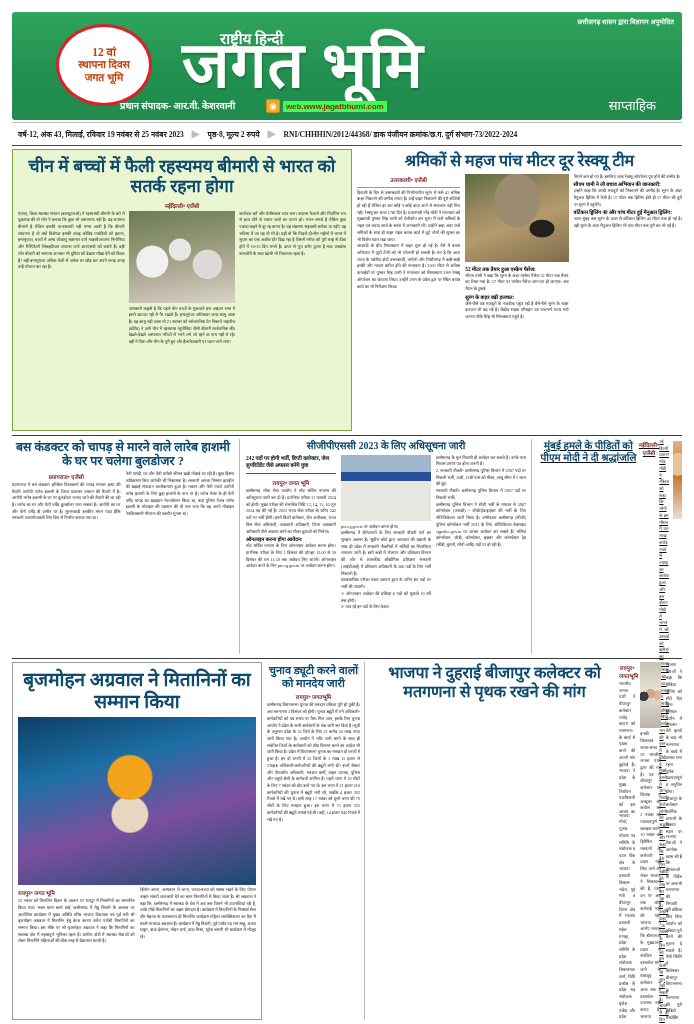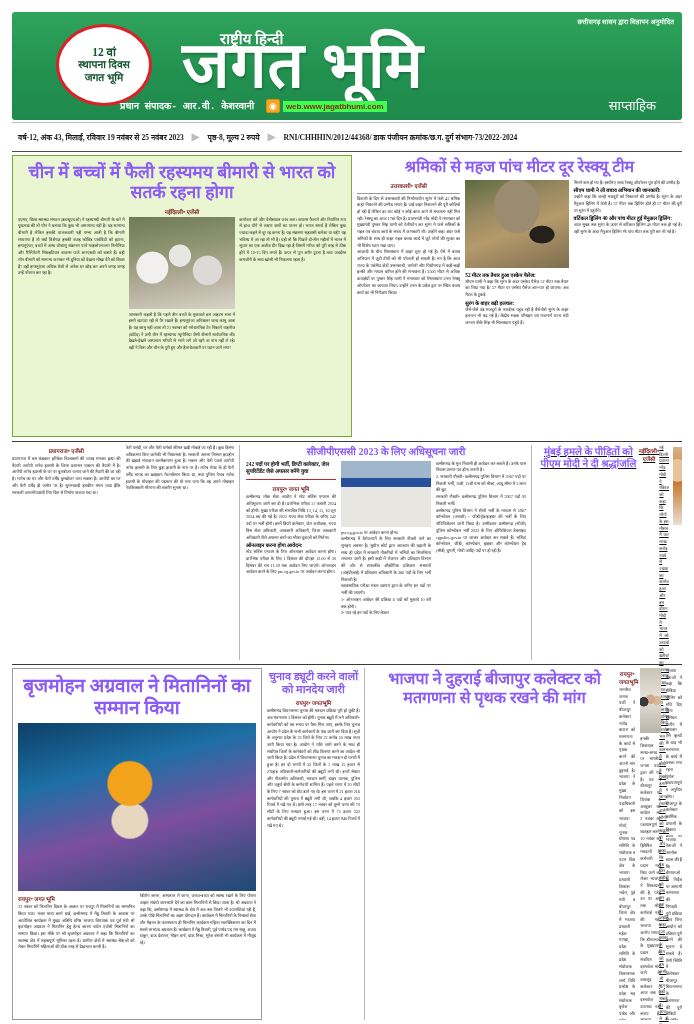--- a/index.html
+++ b/index.html
@@ -41,30 +41,30 @@
     color:#ffffff; letter-spacing:1px;
     font-family:"Liberation Serif", serif;
     text-shadow:1px 2px 2px rgba(0,0,0,.22);
     white-space:nowrap;
   }
   .mh-badge {
     position:absolute; left:44px; top:12px;
     width:96px; height:82px; border-radius:50%;
     background:#ffffff; border:3px solid #d8232a;
     display:flex; flex-direction:column; align-items:center; justify-content:center;
-    color:#14532d; font-family:"Liberation Serif", serif; font-weight:700;
+    color:#c2410c; font-family:"Liberation Serif", serif; font-weight:700;
     line-height:1.22; text-align:center;
   }
   .mh-badge span { font-size:10.5px; display:block; }
   .mh-badge span.big { font-size:11.5px; }
 
   .mh-editor {
     position:absolute; left:108px; bottom:8px;
     font-size:9.5px; color:#ffffff; font-weight:700;
-    font-family:Liberation Mono, monospace;
+    font-family:Liberation Serif, serif;
   }
   .mh-weblink {
     position:absolute; left:254px; bottom:7px;
     display:flex; align-items:center; gap:3px;
   }
   .mh-webicon {
     width:14px; height:14px; background:#f5a623; border:1px solid #d88f10;
     border-radius:2px; display:flex; align-items:center; justify-content:center;
     font-size:9px; color:#fff;
   }
@@ -76,38 +76,38 @@
   .mh-periodicity {
     position:absolute; right:26px; bottom:6px;
     font-size:13px; color:#ffffff; font-weight:400;
     font-family:"Liberation Serif", serif;
     text-align:center;
   }
 
   
   .infobar {
     margin:2px 4px 0 4px;
-    height:30px;
+    height:24px;
     border-top:1px solid #bdbdbd;
     border-bottom:1.6px solid #4a4a4a;
     display:flex; align-items:center;
     font-family:"Liberation Serif", serif;
     font-size:7.6px; font-weight:700; color:#1a1a1a;
     padding:0 6px;
   }
   .ib-item { white-space:nowrap; }
   .ib-arrow { color:#bdbdbd; font-size:10px; margin:0 8px; line-height:1; }
   .ib-1 { flex:0 0 auto; }
   .ib-2 { flex:0 0 auto; }
   .ib-3 { flex:0 0 auto; }
 
   
   .hl {
     font-family:"Liberation Serif", serif;
-    font-weight:700; color:#8b5cf6;
+    font-weight:700; color:#0c4a6e;
     text-align:center; line-height:1.16;
   }
   .byline {
     font-family:"Liberation Serif", serif;
     font-size:5.6px; font-weight:700; text-align:center;
     color:#7a1d1d; padding:2px 0 1px 0;
   }
   .body-col {
     font-family:"Liberation Serif", serif;
     font-size:4.15px; line-height:1.62;
@@ -304,20 +304,21 @@
         </div>
       </div>
     </div>
   </div>
 
   <div class="divider"></div>
 
   <div class="sec2">
 
     <div class="story-bus">
+      <div class="hl">बस कंडक्टर को चापड़ से मारने वाले लारेब हाशमी के घर पर चलेगा बुलडोजर ?</div>
       <div style="display:flex; gap:5px; flex:1; min-height:0;">
         <div style="flex:1; min-width:0; display:flex; flex-direction:column;">
           <div class="byline">प्रयागराज॰ एजेंसी</div>
           <div class="body-col">प्रयागराज में बस कंडक्टर हरिकेश विश्वकर्मा की चापड़ मारकर हत्या की तैयारी आरोपी लारेब हाशमी के जिला प्रशासन एक्शन की तैयारी में है। आरोपी लारेब हाशमी के घर पर बुलडोजर चलाए जाने की तैयारी की जा रही है। लारेब का घर और फेरी धर्मेंद्र बुलडोजर चला सकता है। आरोपी का घर और फेरी धर्मेंद्र ही जमीन पर है। सुलभवादी इमकीन मंगल पाया हैकि सरकारी आलमोधावंशी लिए बिल से निर्माण कराया गया था।</div>
         </div>
         <div style="flex:1; min-width:0;">
           <div class="body-col">फेरी पसंदी, घर और फेरी धर्मको कीमत खड़ी मोबाई जा रही है। कुछ हिस्सा अधिक्रमण किए जानेकी भी निकासता है। सरकारी अमला निस्तार हाउद्दीन की खड़ाई संपादान बलमेकमाण हुआ है। मकान और फेरी पार्श्व आरोपी लारेब हाशमी के लिए छुद्दा हाशमी के नाम पर है। लारेब लेफ्ट के ही फेरी धर्मेंद्र चापड़ का खाइदान मेटलकेमल किया था, तथा पुलिस नेजब लारेब हाशमी के मोबाइल की पड़ताल की तो पता चला कि वह अपने मोबाइल नेपकिक्कारी मौलाना की तकरीर सुनता था।</div>
         </div>
       </div>
     </div>

